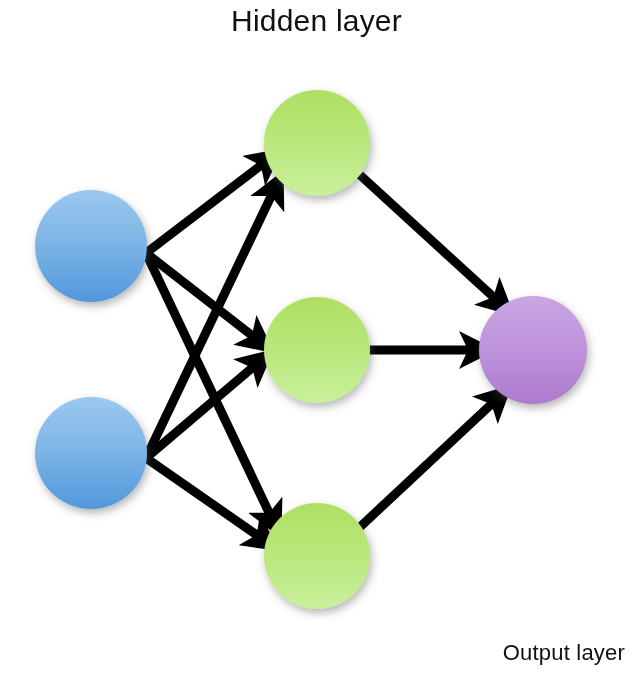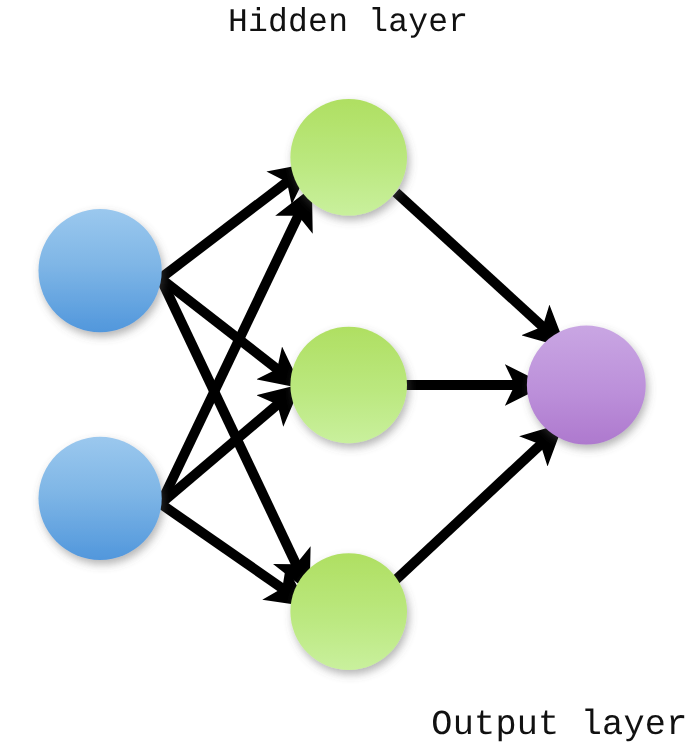--- a/index.html
+++ b/index.html
@@ -21,41 +21,41 @@
   #nn-svg {
     position: absolute;
     left: 0;
     top: 0;
     width: 633px;
     height: 680px;
     display: block;
   }
   .layer-label {
     position: absolute;
-    font-family: Liberation Mono, monospace;
+    font-family: Liberation Sans, sans-serif;
     color: #111111;
     white-space: nowrap;
     letter-spacing: 0.2px;
   }
   #label-hidden {
     top: 4px;
     left: 0;
     width: 633px;
     text-align: center;
     font-size: 30px;
   }
   #label-input {
     left: 8px;
     top: 640px;
     font-size: 28px;
   }
   #label-output {
     right: 8px;
     top: 640px;
-    font-size: 32px;
+    font-size: 22px;
   }
 </style>
 </head>
 <body>
 
 <div id="diagram-root">
 
   <svg id="nn-svg" viewBox="0 0 633 680">
     <defs>
       <linearGradient id="grad-input" x1="0" y1="0" x2="0" y2="1">

